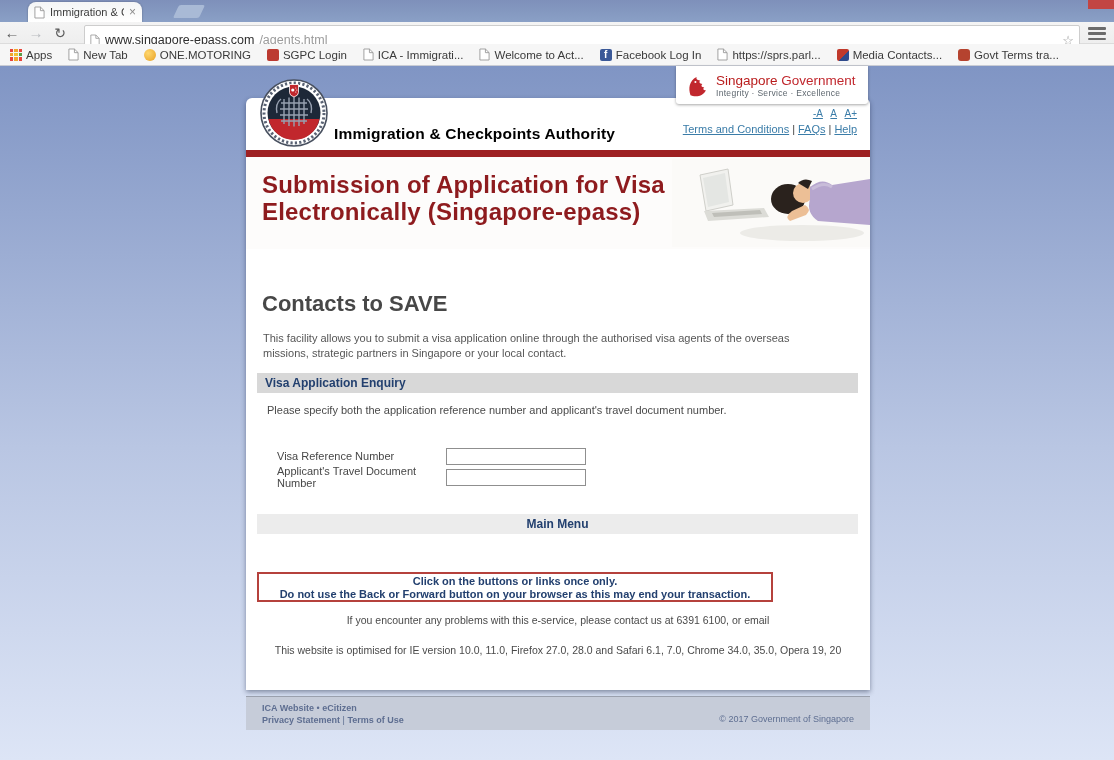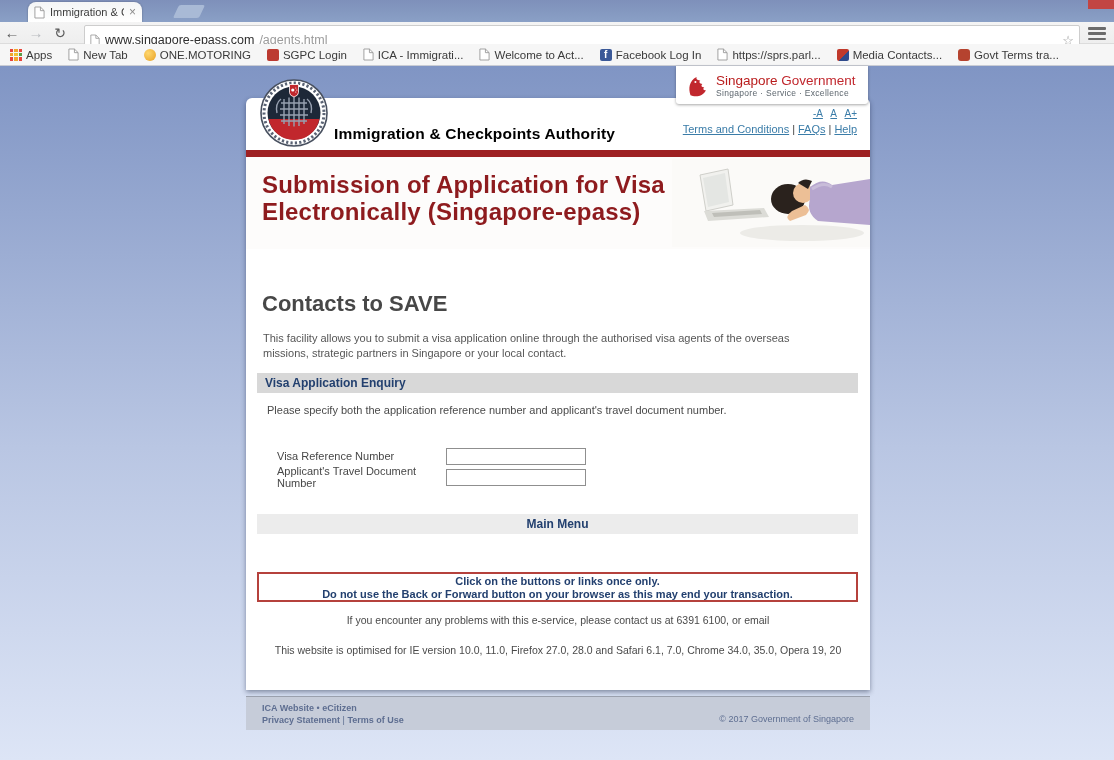--- a/index.html
+++ b/index.html
@@ -90,21 +90,21 @@
   .instruction { position:absolute; left:21px; top:306px; font-size:11px; color:#4a4a4a; }
 
   .form-row { position:absolute; left:31px; height:18px; display:flex; align-items:center; }
   .form-row.r1 { top:349px; } .form-row.r2 { top:370px; }
   .form-label { width:169px; font-size:11px; color:#474747; }
   .form-input { width:140px; height:17px; border:1px solid #8f8f8f; background:#fff; font-size:11px; padding:0 3px; }
 
   .menu-bar { position:absolute; left:11px; top:416px; width:601px; height:20px; background:#ececec;
     font-size:12px; font-weight:bold; color:#23406f; line-height:20px; text-align:center; }
 
-  .warnbox { position:absolute; left:11px; top:474px; width:601px; height:30px; border:2px solid #b5413c;
+  .warnbox { position:absolute; left:11px; top:474px; width:516px; height:30px; border:2px solid #b5413c;
     background:#fff; text-align:center; font-size:11px; font-weight:bold; color:#23406f;
     line-height:13px; padding-top:1px; }
 
   .note { position:absolute; left:0; width:100%; text-align:center; font-size:10.5px; color:#4a4a4a; }
   .note.contact { top:516px; } .note.optimised { top:546px; }
 
   .sitefooter { position:absolute; left:246px; top:630px; width:624px; height:34px; background:#c6ccd9;
     border-top:1px solid #9aa0ad; font-size:9px; color:#5e6e91; }
   .sf-left { position:absolute; left:16px; top:5px; line-height:12px; }
   .sf-left a { color:#5e6e91; text-decoration:none;font-weight:bold; }
@@ -215,21 +215,21 @@
 
   <div class="page">
 
     <div class="govbox">
       <svg class="lion" viewBox="0 0 28 28">
         <path fill="#c1272d" d="M7 25 C4.5 18 5.5 9.5 13.5 5.5 C12.8 8 14.6 9.2 17.5 9 C15.8 11 16.8 12.8 19.8 12.8 C18 14.6 18.8 16.4 21.8 16.4 C20 18.2 20.8 20 23.6 19.6 C21.6 24.6 15.5 27 9.5 25.8 Z"></path>
         <circle cx="12.3" cy="10.8" r="1.1" fill="#fff"></circle>
       </svg>
       <div>
         <div class="gov-text1"><span class="gov-sg">Singapore </span><span class="gov-gov">Government</span></div>
-        <div class="gov-tag">Singapore · Service · Excellence</div>
+        <div class="gov-tag">Integrity · Service · Excellence</div>
       </div>
     </div>
 
     <div class="card">
 
       <svg class="ica-emblem" viewBox="0 0 70 70">
         <path d="M3 37 L12 33 L12 44 Z" fill="#2a3342"></path>
         <path d="M67 37 L58 33 L58 44 Z" fill="#2a3342"></path>
         <circle cx="35" cy="35" r="33" fill="#fff" stroke="#48505f" stroke-width="1.6"></circle>
         <circle cx="35" cy="35" r="30" fill="none" stroke="#5a6374" stroke-width="3" stroke-dasharray="2.2 2.2"></circle>

